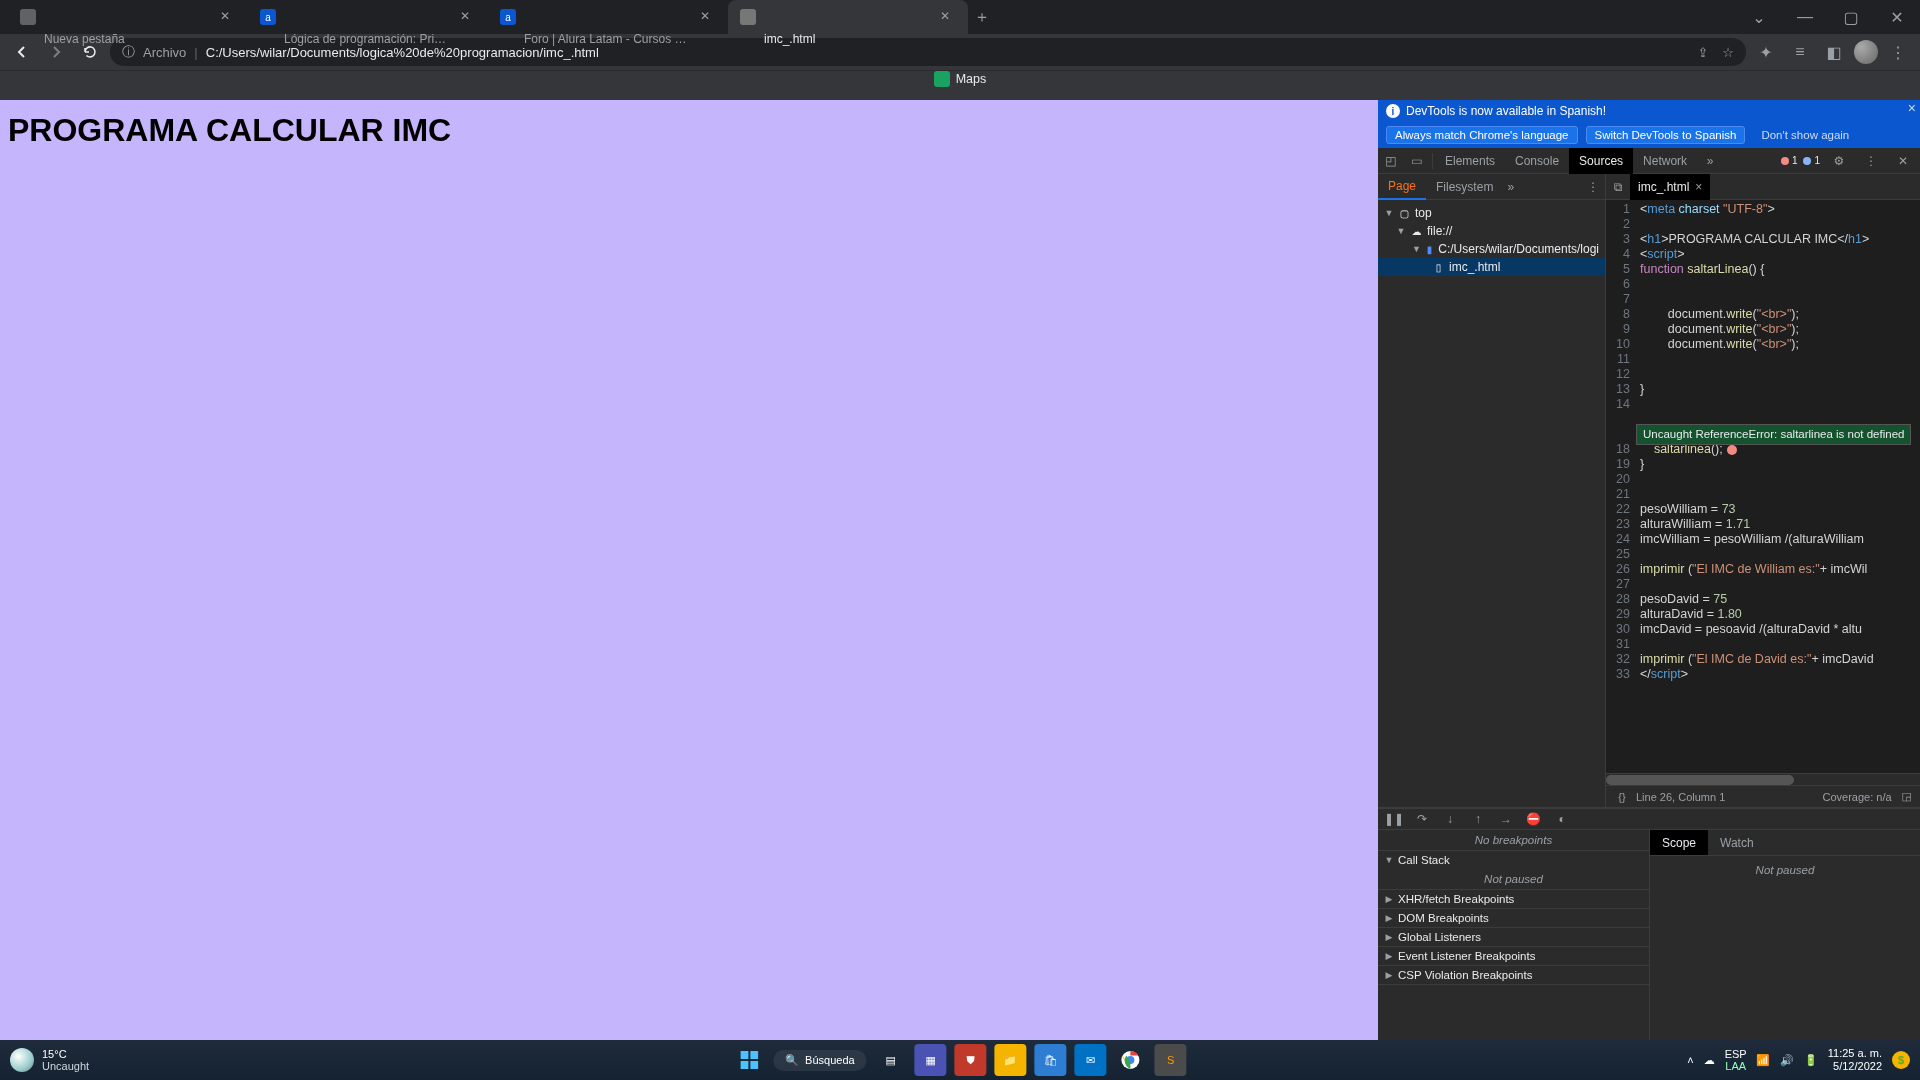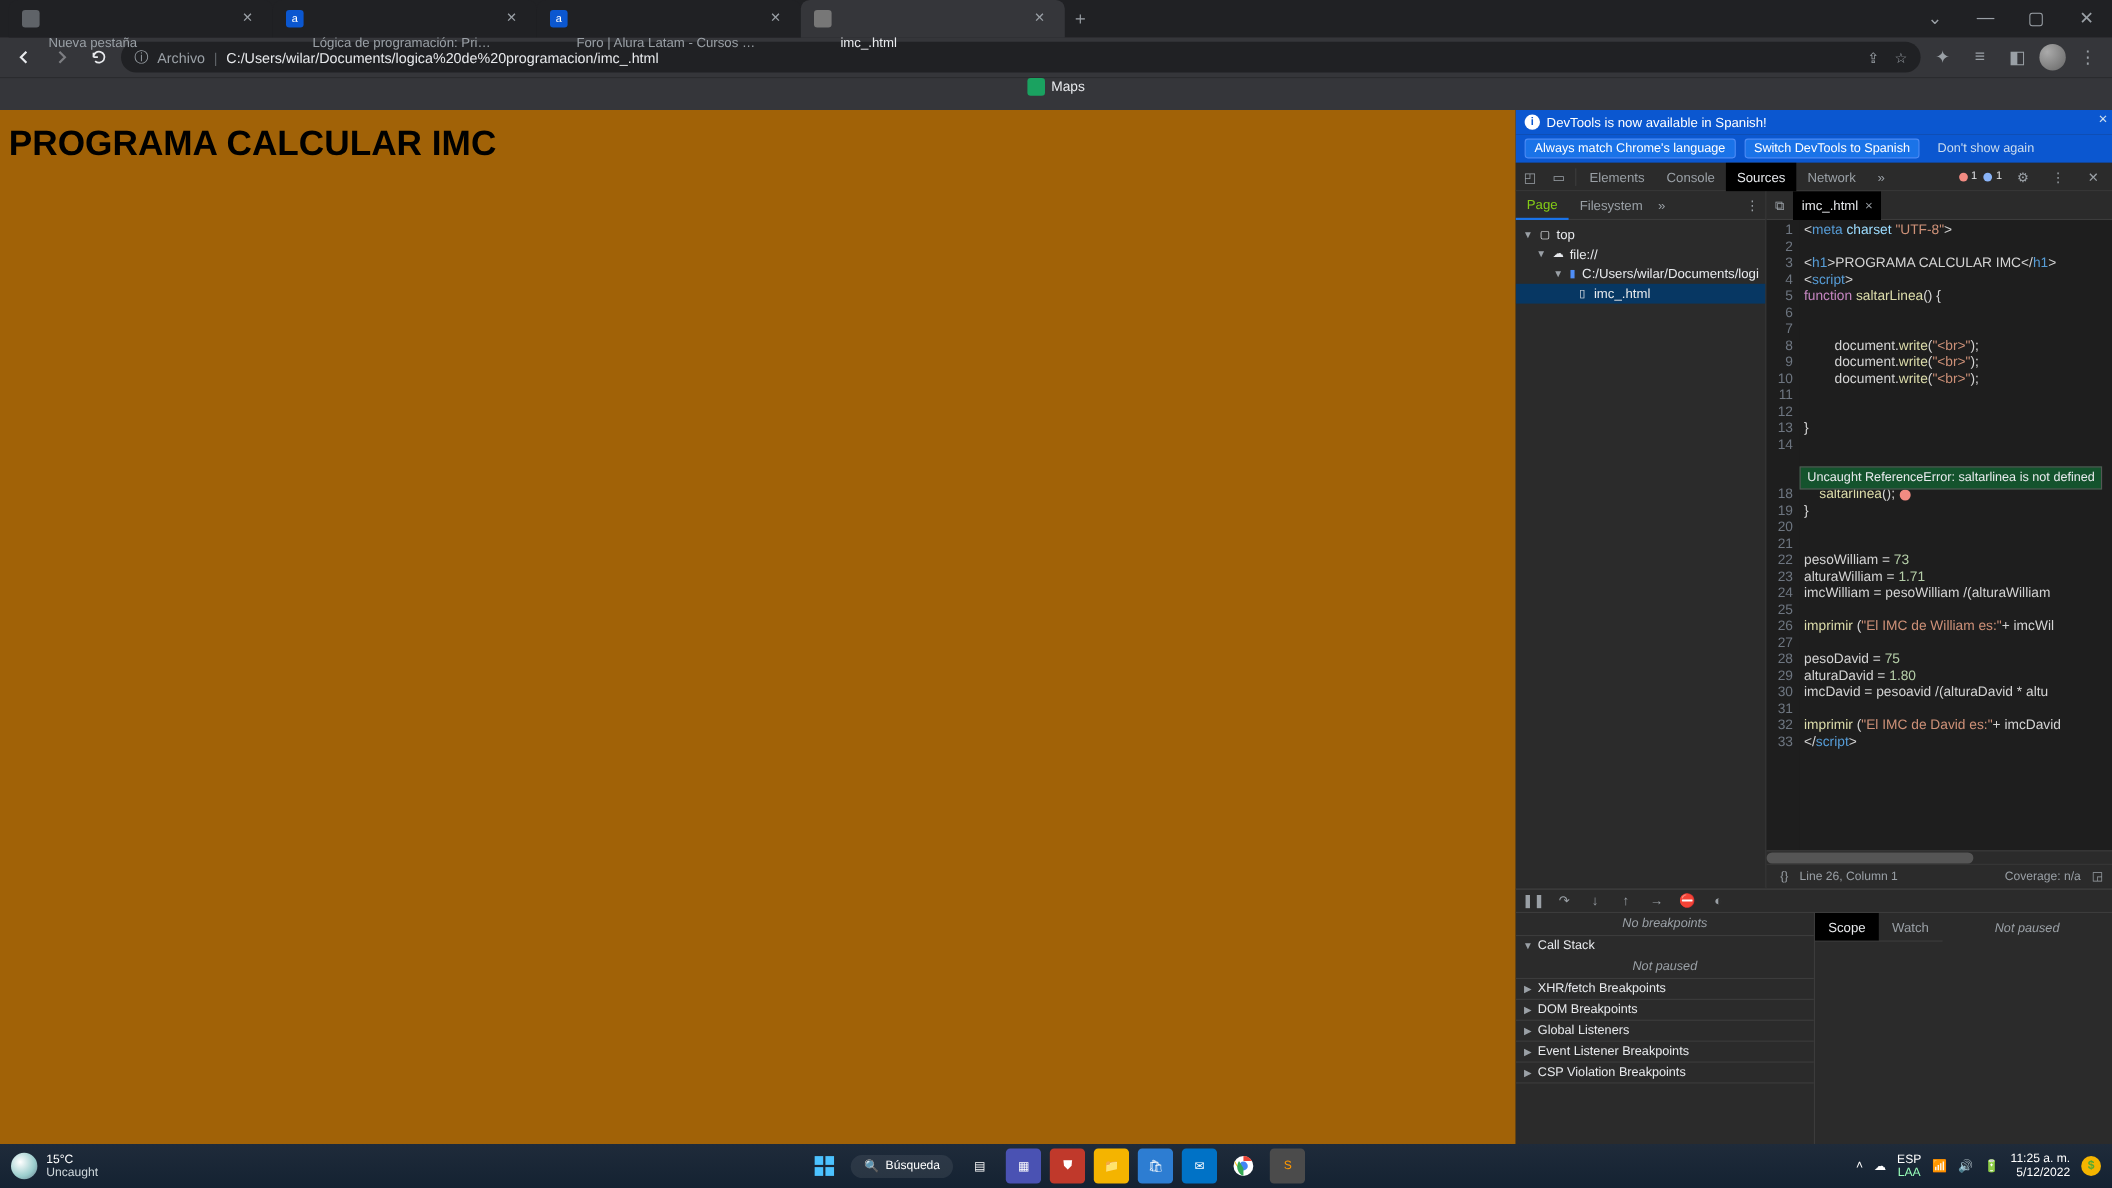--- a/index.html
+++ b/index.html
@@ -27,21 +27,21 @@
 .avatar { width: 24px; height: 24px; border-radius: 50%; background: radial-gradient(circle at 30% 30%, #aaa, #666); }
 
 
 .bkbar { height: 30px; background: #35363a; display: flex; align-items: center; padding: 0 10px; gap: 18px; border-top: 1px solid #2a2b2e; font-size: 12.5px; color: #e8eaed; flex-direction: column; }
 .bk { display: flex; align-items: center; gap: 6px; cursor: pointer; }
 .bkicon { width: 16px; height: 16px; border-radius: 3px; }
 .otherbm { margin-left: auto; display: flex; align-items: center; gap: 6px; }
 
 
 .content { flex: 1; display: flex; min-height: 0; }
-.page { width: 1378px; background: #a16207; color: #000; padding: 6px 8px; font-family: "Times New Roman", serif; }
+.page { width: 1378px; background: #c4b5fd; color: #000; padding: 6px 8px; font-family: "Times New Roman", serif; }
 .page h1 { font-size: 32px; font-weight: bold; margin: 6px 0 16px; }
 .page p { font-size: 15.5px; margin-top: 6px; }
 
 
 .devtools { flex: 1; display: flex; flex-direction: column; background: #242424; font-size: 12px; min-width: 0; }
 .dt-banner { background: #0b57d0; color: #fff; display: flex; align-items: center; padding: 4px 8px; gap: 6px; position: relative; }
 .dt-banner .info { width: 14px; height: 14px; border-radius: 50%; background: #fff; color: #0b57d0; font-weight: bold; font-size: 10px; display: flex; align-items: center; justify-content: center; }
 .dt-banner .closeb { position:absolute; right:4px; top:0; color:#cde; cursor:pointer; font-size:14px;}
 .dt-banner2 { background: #0b57d0; display: flex; align-items: center; padding: 4px 8px; gap: 8px; }
 .pill { background: #1a73e8; border: 1px solid #4c8bf5; padding: 2px 8px; border-radius: 3px; font-size: 11.5px; cursor: pointer; color:#fff; }
@@ -54,21 +54,21 @@
 .dt-tabs .right { margin-left: auto; display: flex; align-items: center; gap: 6px; padding-right: 4px; }
 .badge { display: inline-flex; align-items: center; gap: 3px; font-size: 10px; }
 .badge .dot { width: 8px; height: 8px; border-radius: 50%; }
 .badge .dot.red { background: #f28b82; }
 .badge .dot.blue { background: #8ab4f8; }
 
 .dt-body { flex: 1; display: flex; min-height: 0; border-bottom:1px solid #3c3c3c; }
 .nav-pane { width: 228px; background: #2b2b2b; border-right: 1px solid #3c3c3c; display: flex; flex-direction: column; }
 .nav-tabs { height: 26px; display: flex; align-items: center; border-bottom: 1px solid #3c3c3c; position:relative;}
 .nav-tab { padding: 0 10px; height: 26px; display: flex; align-items: center; color: #9aa0a6; cursor: pointer; }
-.nav-tab.active { color: #84cc16; border-bottom: 2px solid #1a73e8; }
+.nav-tab.active { color: #f97316; border-bottom: 2px solid #1a73e8; }
 .nav-tabs .more { margin-left: 4px; color:#9aa0a6; cursor:pointer;}
 .nav-tabs .kebab { position:absolute; right:6px; color:#9aa0a6; cursor:pointer;}
 .tree { padding: 4px 0; font-size: 12px; color: #e8eaed; overflow:hidden; }
 .tree-row { display: flex; align-items: center; gap: 4px; padding: 2px 6px; white-space: nowrap; cursor: pointer; }
 .tree-row.sel { background: #073763; }
 .tw { display:inline-block; width:10px; text-align:center; color:#9aa0a6; font-size:9px;}
 .tic { width:13px; height:13px; display:inline-flex; align-items:center; justify-content:center; font-size:10px;}
 
 .editor-pane { flex: 1; display: flex; flex-direction: column; min-width: 0; }
 .editor-tabs { height: 26px; background: #2b2b2b; border-bottom: 1px solid #3c3c3c; display: flex; align-items: center; }
@@ -89,21 +89,21 @@
 
 .dbg { height: 22px; background: #2b2b2b; display: flex; align-items: center; gap: 12px; padding: 0 8px; color: #9aa0a6; border-top:1px solid #3c3c3c; border-bottom:1px solid #3c3c3c; }
 .dbg .b { width:16px; height:16px; cursor:pointer; display:flex; align-items:center; justify-content:center;}
 
 .bottom-split { flex: 0 0 210px; display: flex; background: #2b2b2b; }
 .left-accordion { flex: 1; border-right: 1px solid #3c3c3c; overflow: hidden; position:relative; }
 .acc { border-bottom: 1px solid #3c3c3c; }
 .acc-h { display: flex; align-items: center; gap: 4px; padding: 3px 6px; font-size: 11.5px; cursor: pointer; }
 .acc-h .tw{font-size:9px;}
 .acc-body { padding: 4px 0; color: #9aa0a6; font-style: italic; font-size: 11.5px; text-align: center; }
-.right-watch { width: 270px; display:flex; }
+.right-watch { width: 270px; display:flex; flex-direction:column; }
 .watch-tabs { height: 26px; display: flex; border-bottom: 1px solid #3c3c3c; }
 .wt { padding: 0 12px; display: flex; align-items: center; color: #9aa0a6; cursor: pointer; }
 .wt.active { color: #e8eaed; background:#000; }
 .watch-body { flex:1; color:#9aa0a6; font-style:italic; font-size:11.5px; display:flex; align-items:flex-start; justify-content:center; padding-top:8px;}
 
 
 .taskbar { height: 40px; background: linear-gradient(#1f2b3a, #142232); display: flex; align-items: center; padding: 0 10px; color: #fff; font-size: 11px; }
 .weather { display: flex; align-items: center; gap: 8px; }
 .wicon { width: 24px; height: 24px; border-radius: 50%; background: radial-gradient(circle at 35% 35%, #fff, #9cc 60%, #678); }
 .tb-center { position: absolute; left: 50%; transform: translateX(-50%); display: flex; align-items: center; gap: 8px; }

